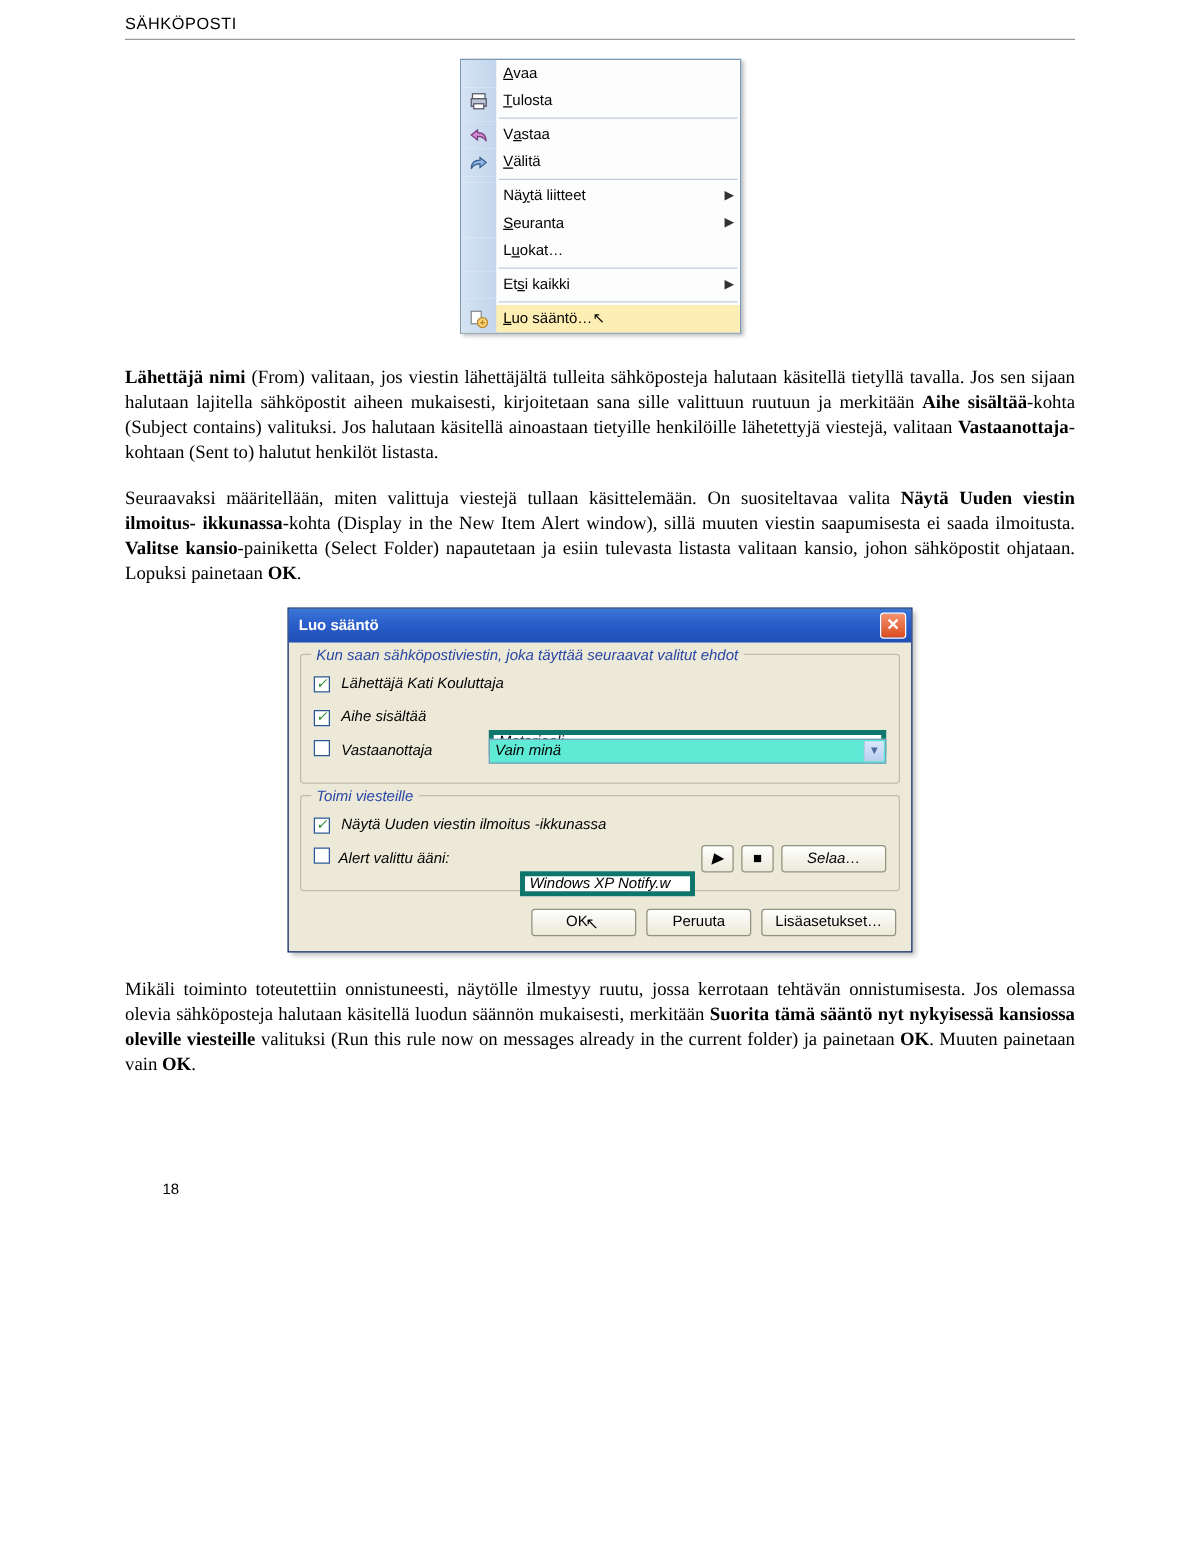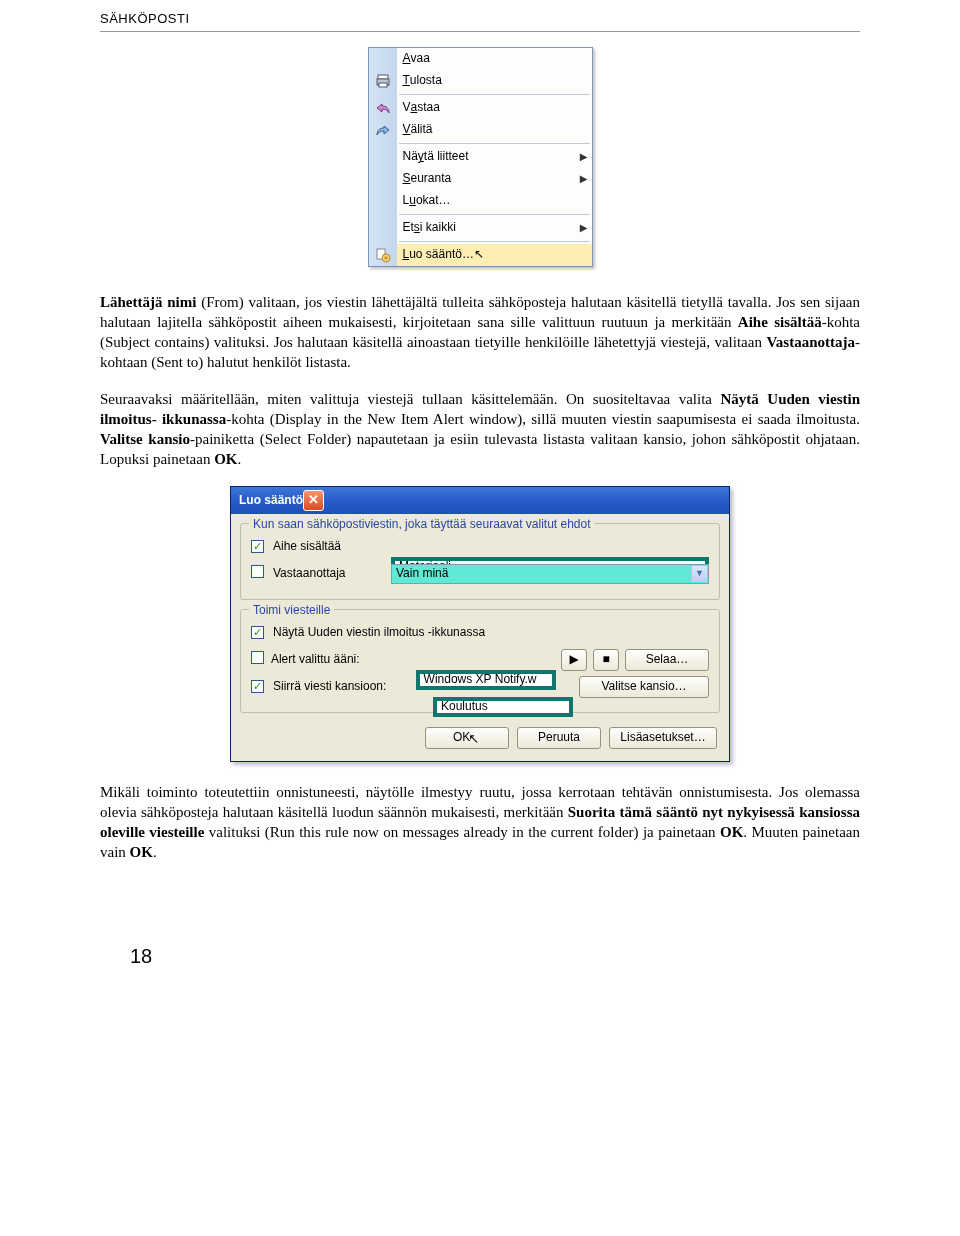--- a/index.html
+++ b/index.html
@@ -59,38 +59,39 @@
     font-family: Tahoma, Arial, sans-serif;
     font-size: 12px;
     background:#ece9d8;
     border:1px solid #0a246a;
     box-shadow: 3px 3px 4px rgba(0,0,0,0.25);
   }
   .titlebar {
     height:27px;
     background: linear-gradient(to bottom,#3b77d6 0%,#2a5ecb 45%,#1f4fb6 100%);
     color:#fff;
-    display:flex; align-items:center; justify-content:flex-start;
+    display:flex; align-items:center; justify-content:space-between;
     padding:0 4px 0 8px;
     font-weight:bold;
   }
   .closebox {
     width:21px; height:21px;
     background: linear-gradient(to bottom,#f6936e,#d94b1e);
     border:1px solid #fff;
     border-radius:3px;
     color:#fff; font-weight:bold; text-align:center; line-height:18px;
     font-size:13px;
   }
   .groupbox {
     margin:9px 9px 4px 9px;
     border:1px solid #c0bdab;
     border-radius:3px;
     padding:8px 10px 10px 10px;
     position:relative;
+    font-style:italic;
   }
   .groupbox .legend {
     position:absolute; top:-8px; left:8px;
     background:#ece9d8;
     padding:0 4px;
     color:#2846a6;
     font-size:12px;
   }
   .formrow { display:flex; align-items:center; height:24px; margin:3px 0;}
   .formrow .cbcell { width:22px;}
@@ -126,21 +127,21 @@
     display:inline-flex; align-items:center; justify-content:center;
     font-size:12px;
     min-width:84px;
   }
   .btn.small { min-width:26px; padding:0 4px; }
   .btnrow { display:flex; gap:6px; align-items:center;}
   .dlg-buttons {
     display:flex; justify-content:flex-end; gap:8px;
     padding:10px 12px 12px 12px;
   }
-  .pagenum { font-family: Arial, sans-serif; font-size:20px; margin-top:80px; margin-left:30px;}
+  .pagenum { font-family: Arial, sans-serif; font-size:12px; margin-top:80px; margin-left:30px;}
 </style>
 </head>
 <body>
 
 <div class="page">
   <div class="page-header">SÄHKÖPOSTI</div>
 
   <div class="context-menu-wrap">
     <div class="ctxmenu" id="ctxmenu">
         <div class="row">
@@ -238,20 +239,24 @@
   <div class="dialog-wrap">
     <div class="dialog">
       <div class="titlebar">
         <span>Luo sääntö</span>
         <div class="closebox">✕</div>
       </div>
 
       <div class="groupbox">
         <div class="legend">Kun saan sähköpostiviestin, joka täyttää seuraavat valitut ehdot</div>
 
+        <div class="formrow">
+          <div class="cbcell"><span class="cb checked"></span></div>
+          <div>Lähettäjä Kati Kouluttaja</div>
+        </div>
 
         <div class="formrow">
           <div class="cbcell"><span class="cb checked"></span></div>
           <div class="formlabel">Aihe sisältää</div>
           <div class="txtfield">Materiaali</div>
         </div>
 
         <div class="formrow">
           <div class="cbcell"><span class="cb"></span></div>
           <div class="formlabel">Vastaanottaja</div>
@@ -275,27 +280,20 @@
           <div class="formlabel wide">Alert valittu ääni:</div>
           <div class="txtfield" style="flex:0 0 140px">Windows XP Notify.w</div>
           <div style="width:6px"></div>
           <div class="btnrow">
             <div class="btn small">▶</div>
             <div class="btn small">■</div>
             <div class="btn">Selaa…</div>
           </div>
         </div>
 
-        <div class="formrow">
-          <div class="cbcell"><span class="cb checked"></span></div>
-          <div class="formlabel wide">Siirrä viesti kansioon:</div>
-          <div class="txtfield" style="flex:0 0 140px">Koulutus</div>
-          <div style="width:6px"></div>
-          <div class="btn" style="min-width:130px">Valitse kansio…</div>
-        </div>
       </div>
 
       <div class="dlg-buttons">
         <div class="btn">
           <span>OK</span>
           <span class="cursor-sm">↖</span>
         </div>
         <div class="btn">Peruuta</div>
         <div class="btn" style="min-width:108px">Lisäasetukset…</div>
       </div>

